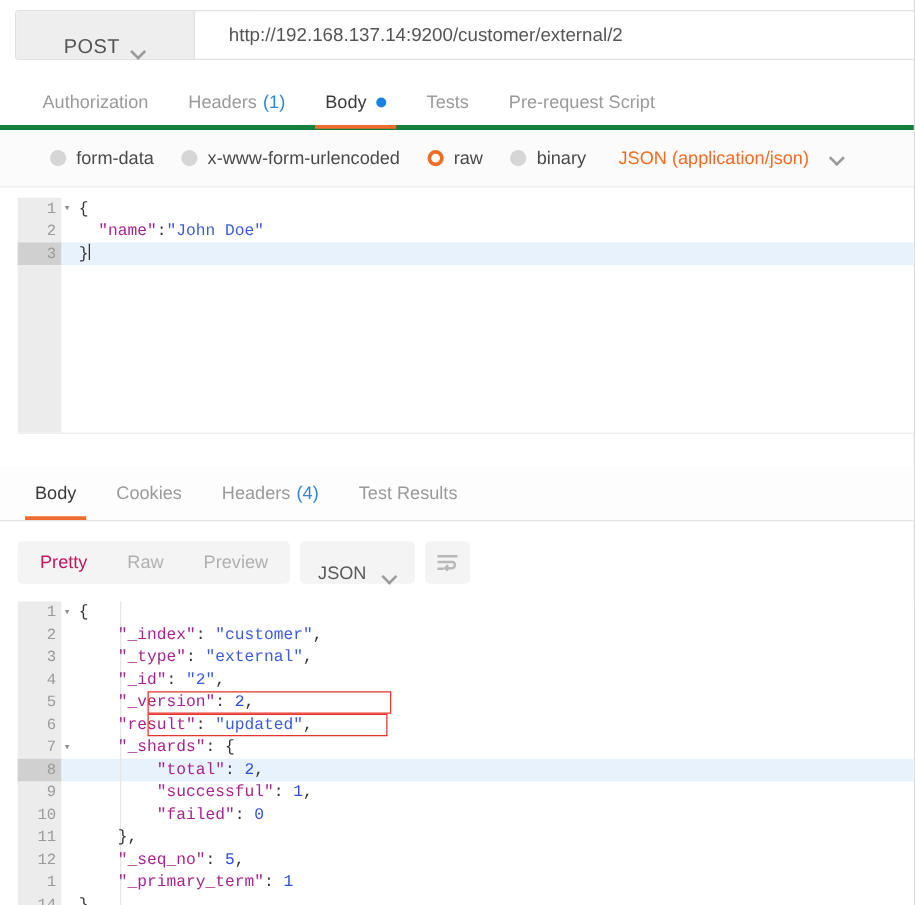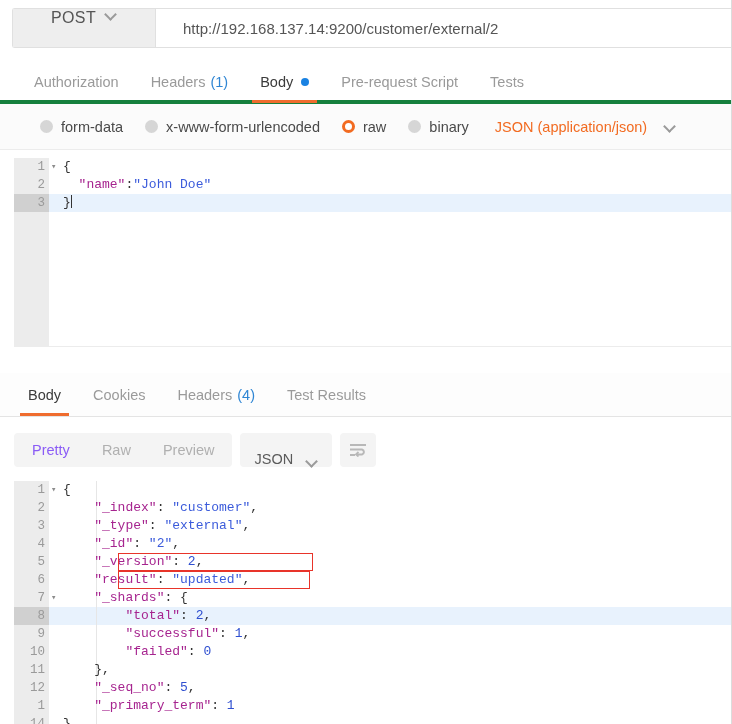--- a/index.html
+++ b/index.html
@@ -38,21 +38,21 @@
     border-right: none;
     border-radius: 3px 0 0 3px;
     background: #ffffff;
     box-sizing: border-box;
   }
   .method-select {
     width: 143px;
     background: #eeeeee;
     border-right: 1px solid #e0e0e0;
     display: flex;
-    align-items: flex-start;
+    align-items: flex-end;
     justify-content: center;
     gap: 10px;
     cursor: pointer;
     box-sizing: border-box;
   }
   .method-label {
     font-size: 16px;
     color: #555555;
     letter-spacing: .4px;
   }
@@ -283,21 +283,21 @@
     padding: 0 2px;
   }
   .seg {
     padding: 0 16px;
     height: 34px;
     line-height: 34px;
     font-size: 14.5px;
     color: #b0b0b0;
     cursor: pointer;
   }
-  .seg.active { color: #8b5cf6; }
+  .seg.active { color: #be185d; }
   .json-select {
     display: flex;
     align-items: flex-end;
     gap: 14px;
     background: #f4f4f4;
     border-radius: 4px;
     height: 34px;
     padding: 0 14px;
     cursor: pointer;
     color: #5a5a5a;
@@ -332,24 +332,24 @@
     </div>
     <div class="tab">
       <span>Headers</span>
       <span class="count">(1)</span>
     </div>
     <div class="tab active">
       <span>Body</span>
       <span class="dot"></span>
     </div>
     <div class="tab">
+      <span>Tests</span>
+    </div>
+    <div class="tab">
       <span>Pre-request Script</span>
-    </div>
-    <div class="tab">
-      <span>Tests</span>
     </div>
   </div>
 
   <div class="radio-row">
     <div class="radio-opt">
       <span class="radio-mark"></span>
       <span class="radio-label">form-data</span>
     </div>
     <div class="radio-opt">
       <span class="radio-mark"></span>

